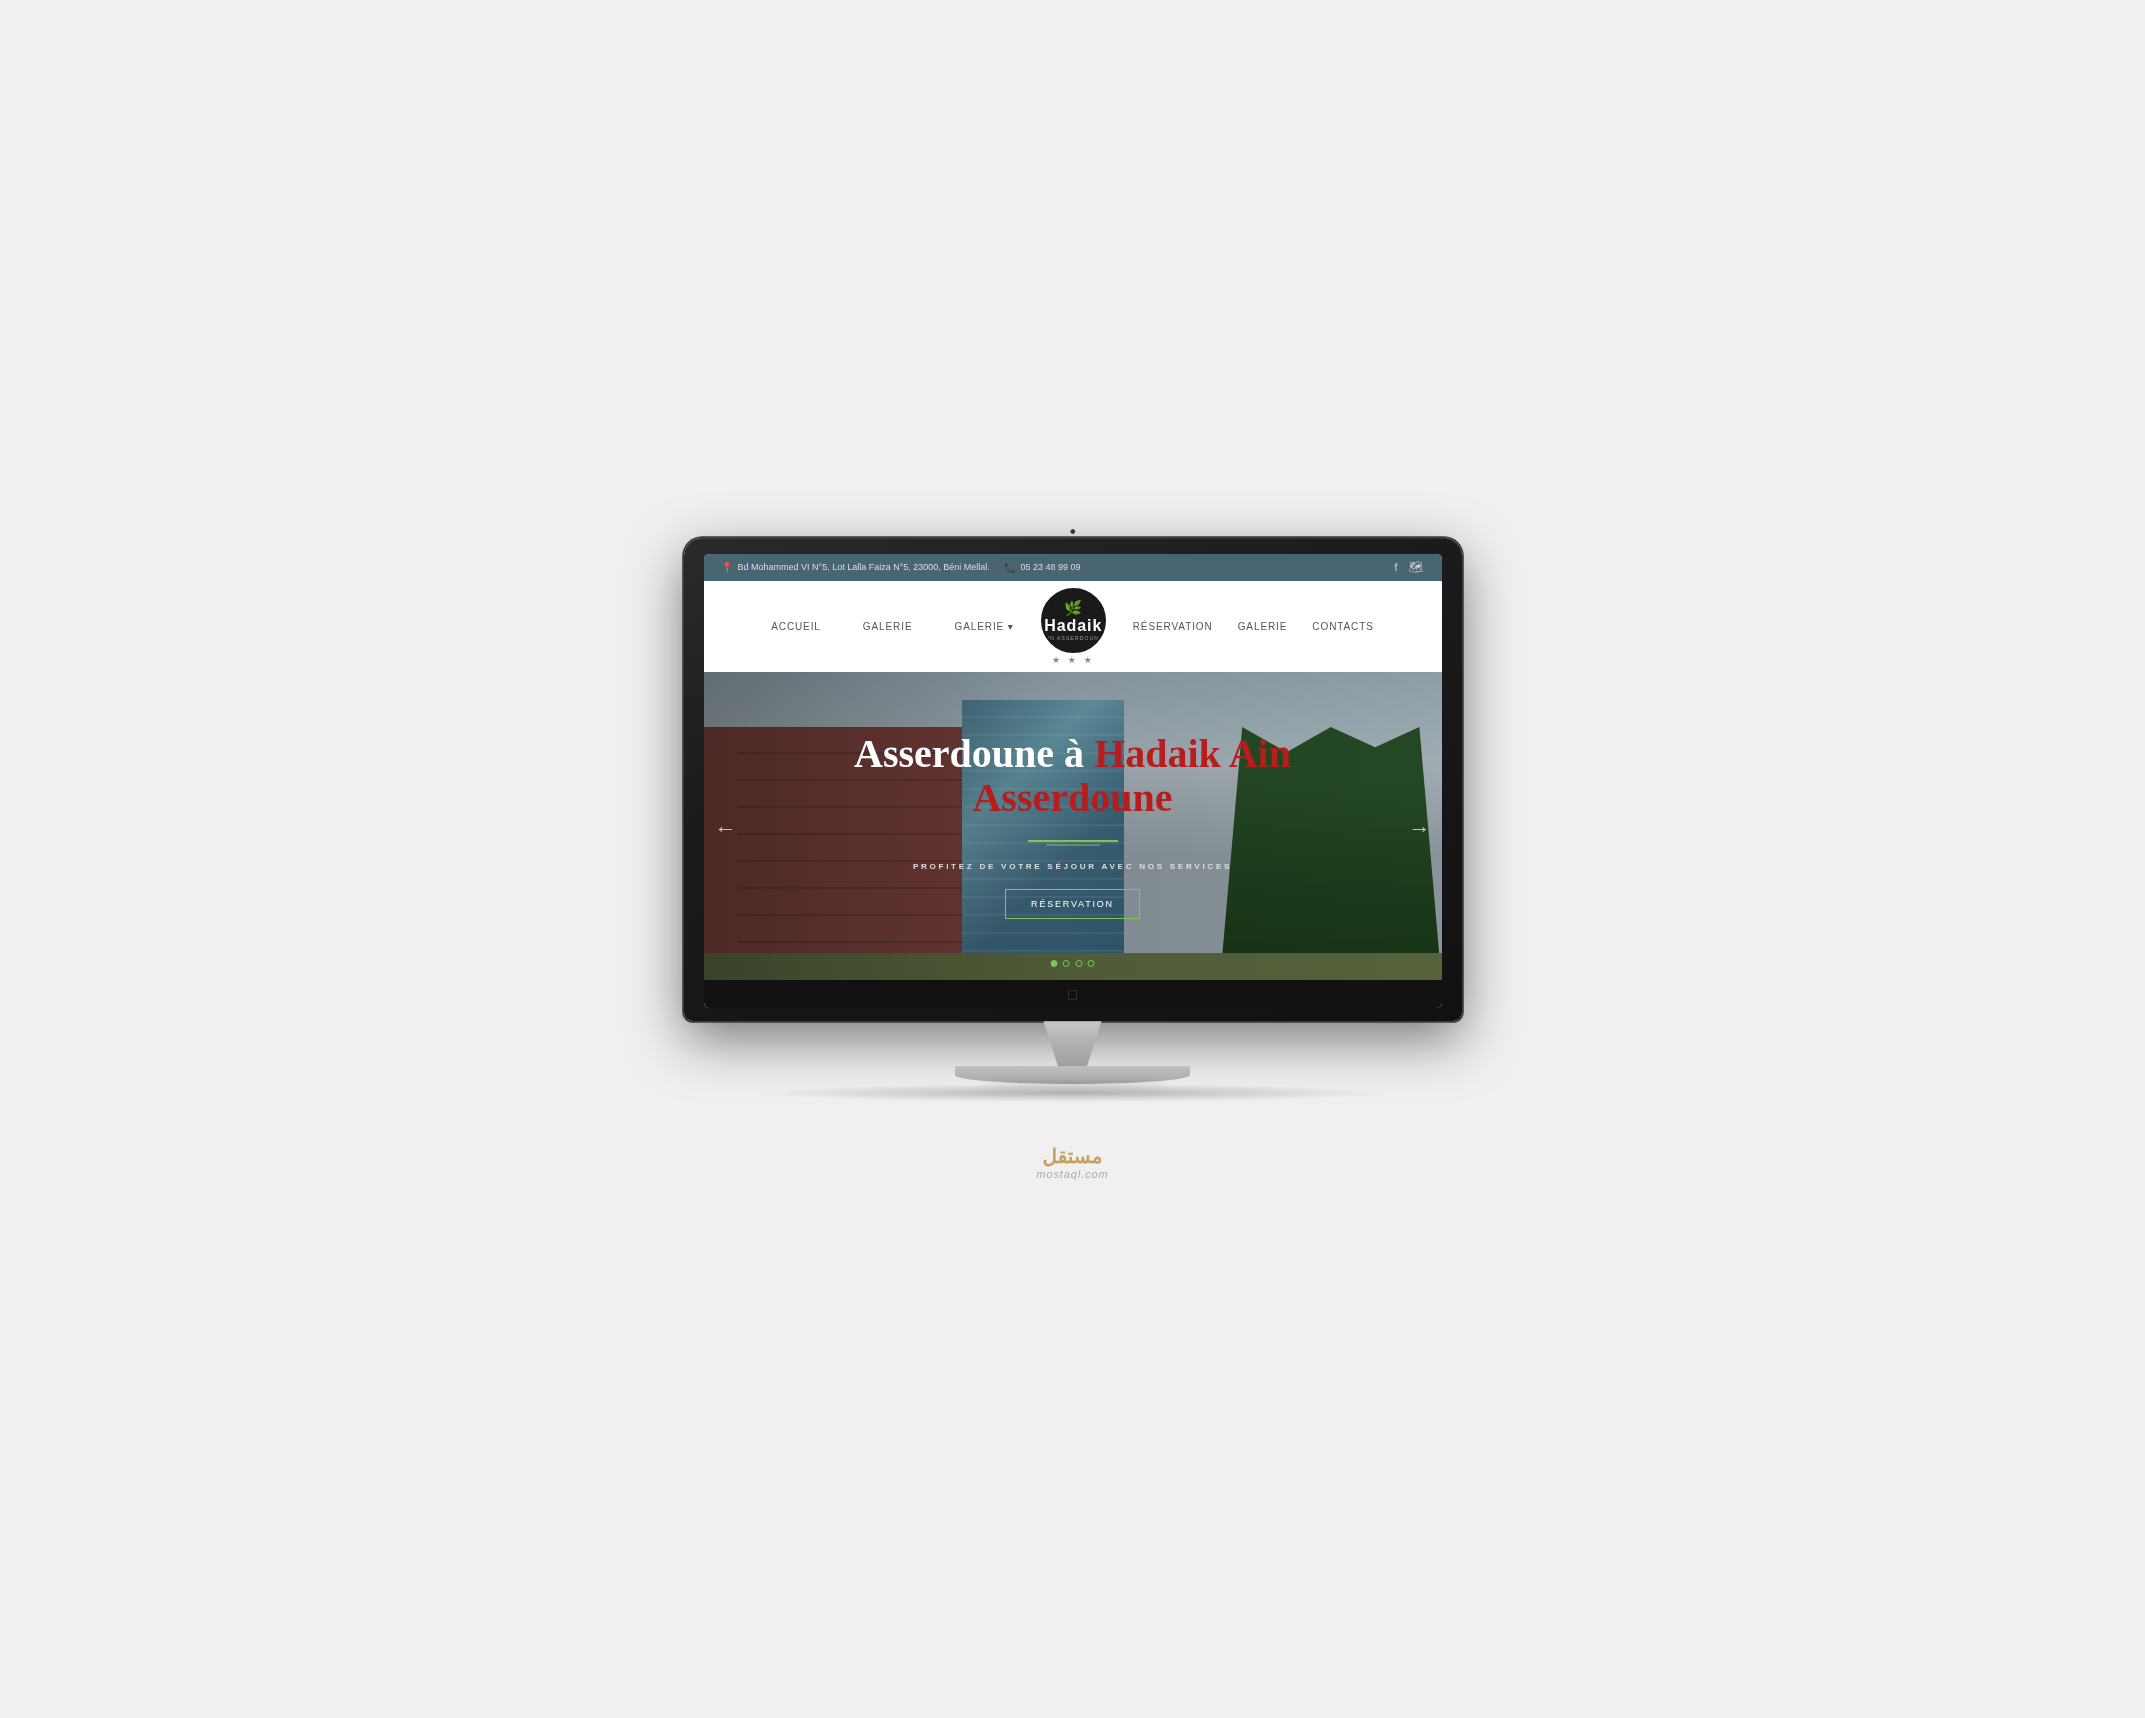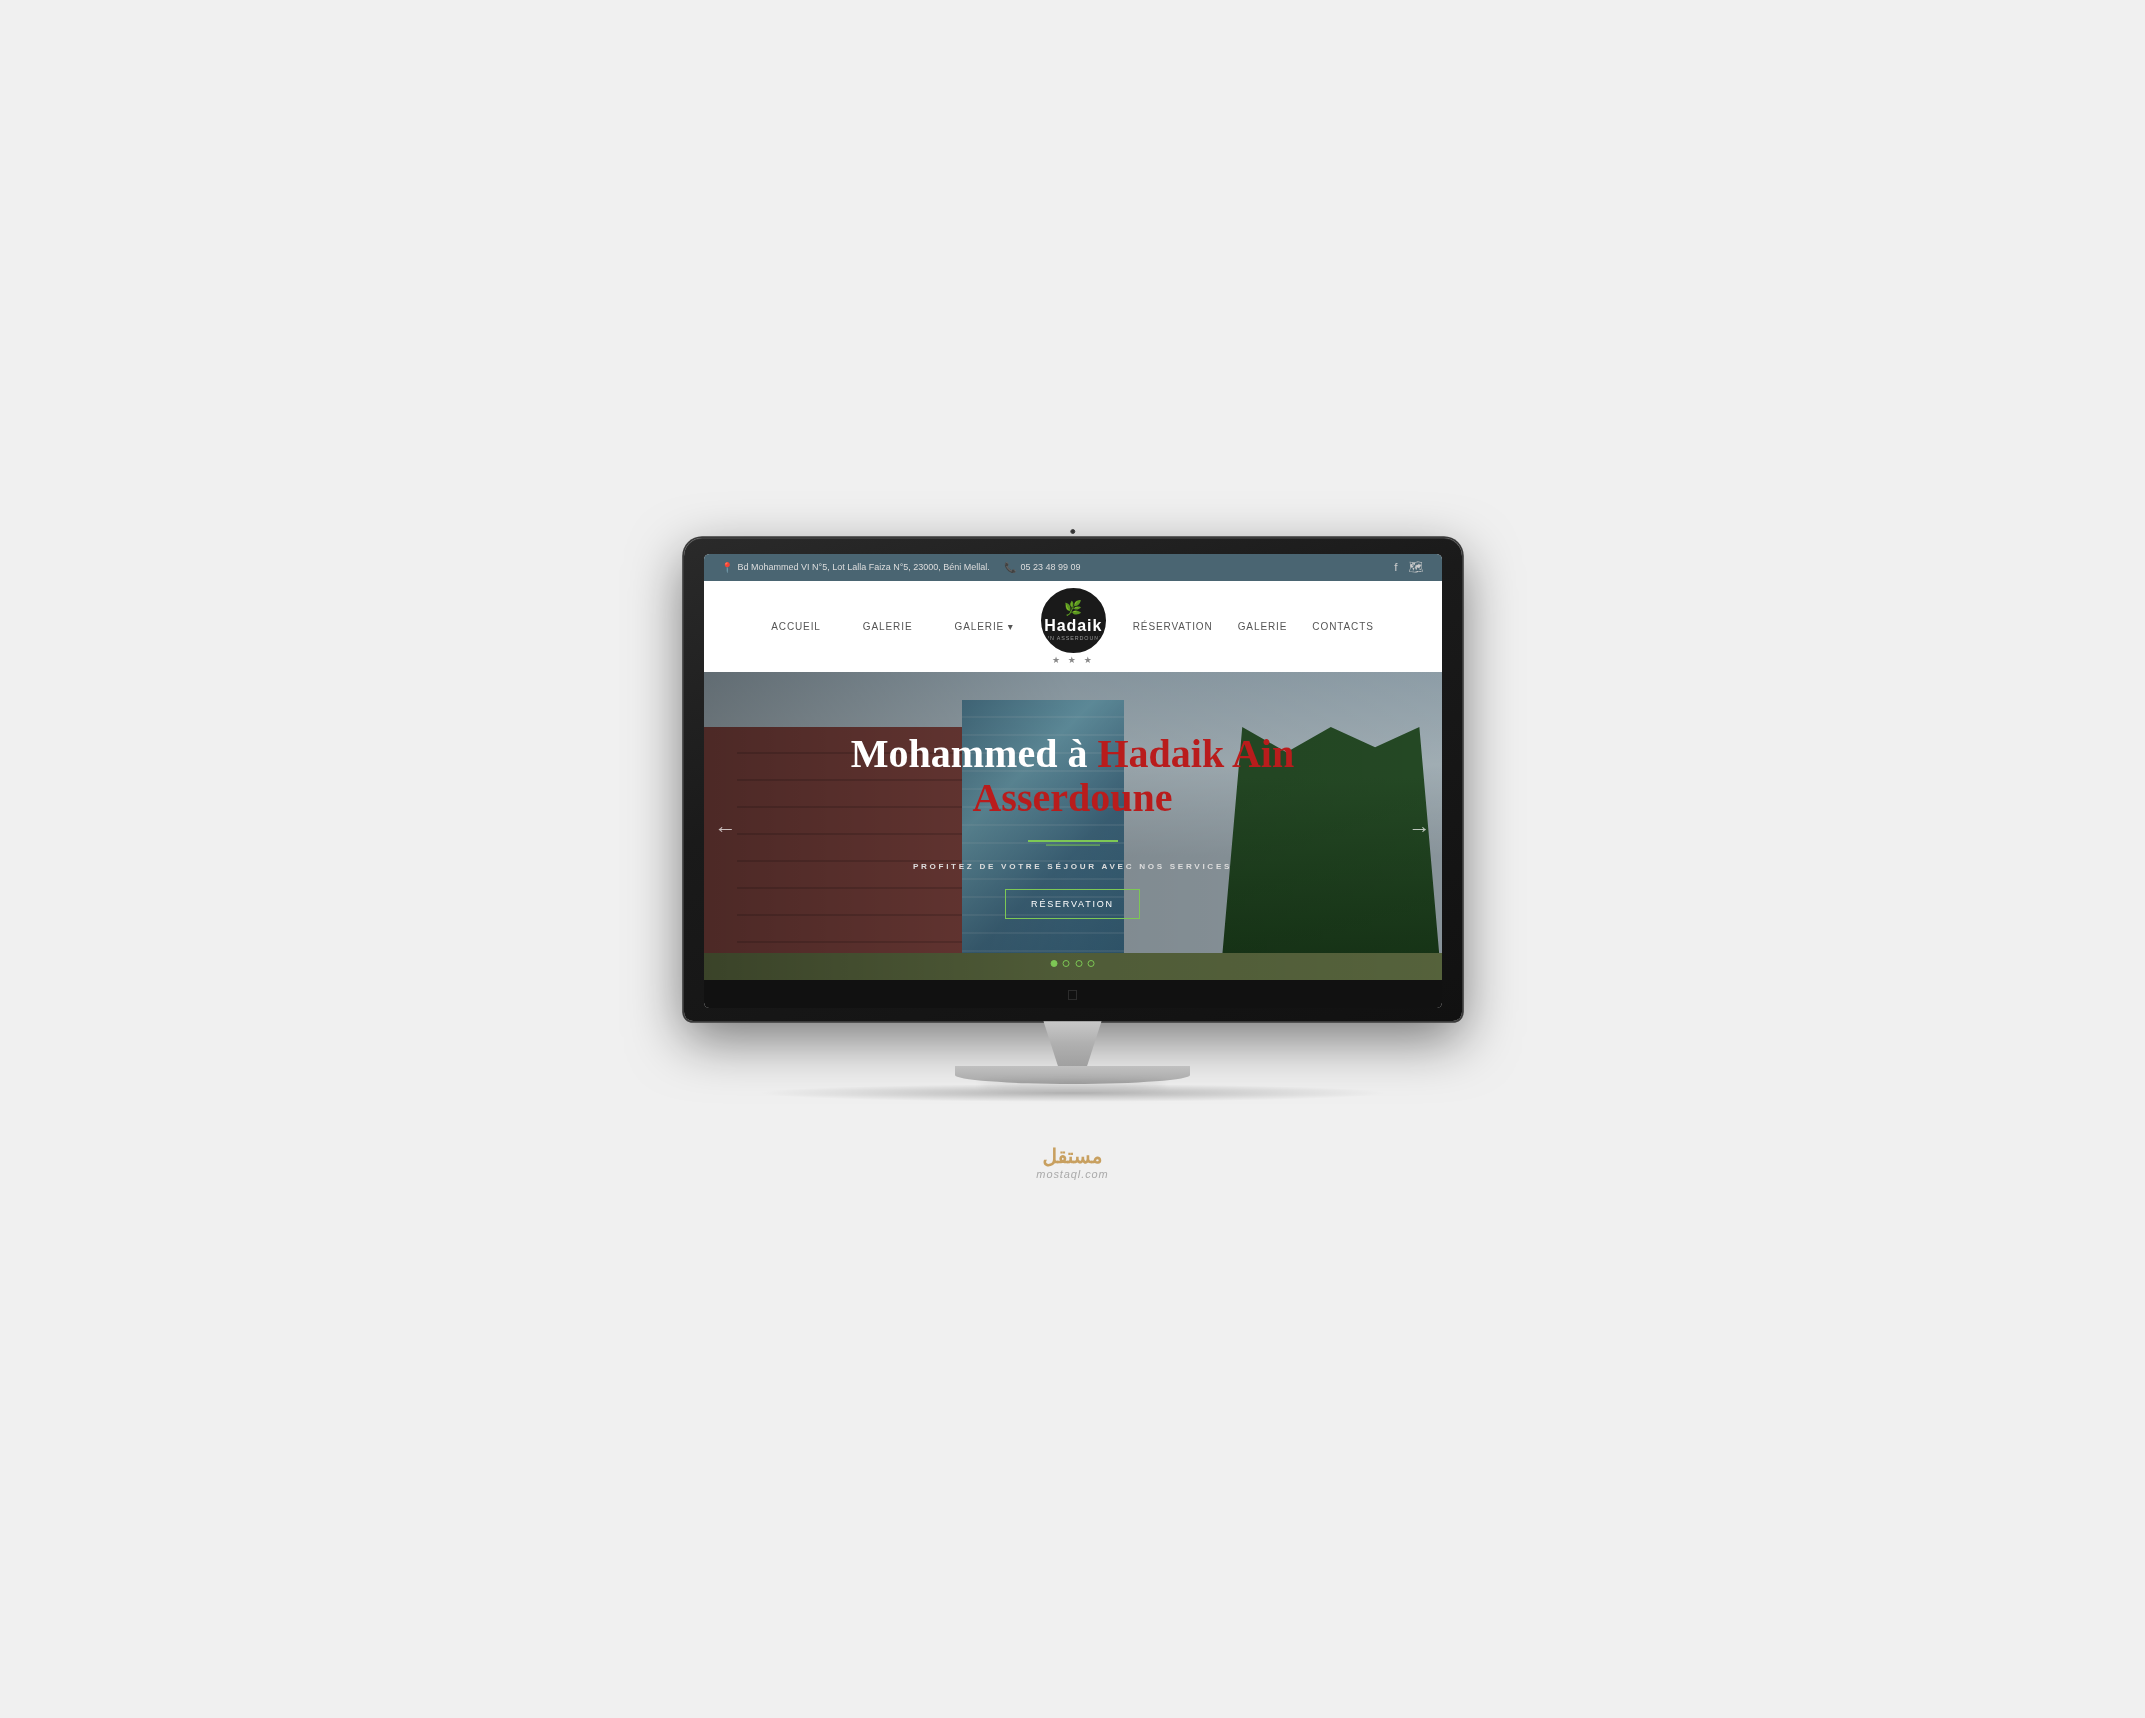--- a/index.html
+++ b/index.html
@@ -521,21 +521,21 @@
             <div class="hero-illustration">
               <div class="building-left"></div>
               <div class="tower-center"></div>
               <div class="trees-right"></div>
               <div class="ground"></div>
             </div>
             <div class="hero-bg"></div>
 
             <div class="hero-content">
               <div class="hero-title">
-                <span>Mohammed à </span><span class="hero-title-green">Hadaik Ain<br>Asserdoune</span>
+                <span>Asserdoune à </span><span class="hero-title-green">Hadaik Ain<br>Asserdoune</span>
               </div>
               <div class="hero-divider"></div>
               <div class="hero-subtitle">PROFITEZ DE VOTRE SÉJOUR AVEC NOS SERVICES</div>
               <button class="hero-btn">RÉSERVATION</button>
             </div>
 
             <button class="slider-arrow slider-arrow-left">←</button>
             <button class="slider-arrow slider-arrow-right">→</button>
 
             <div class="slider-dots">

